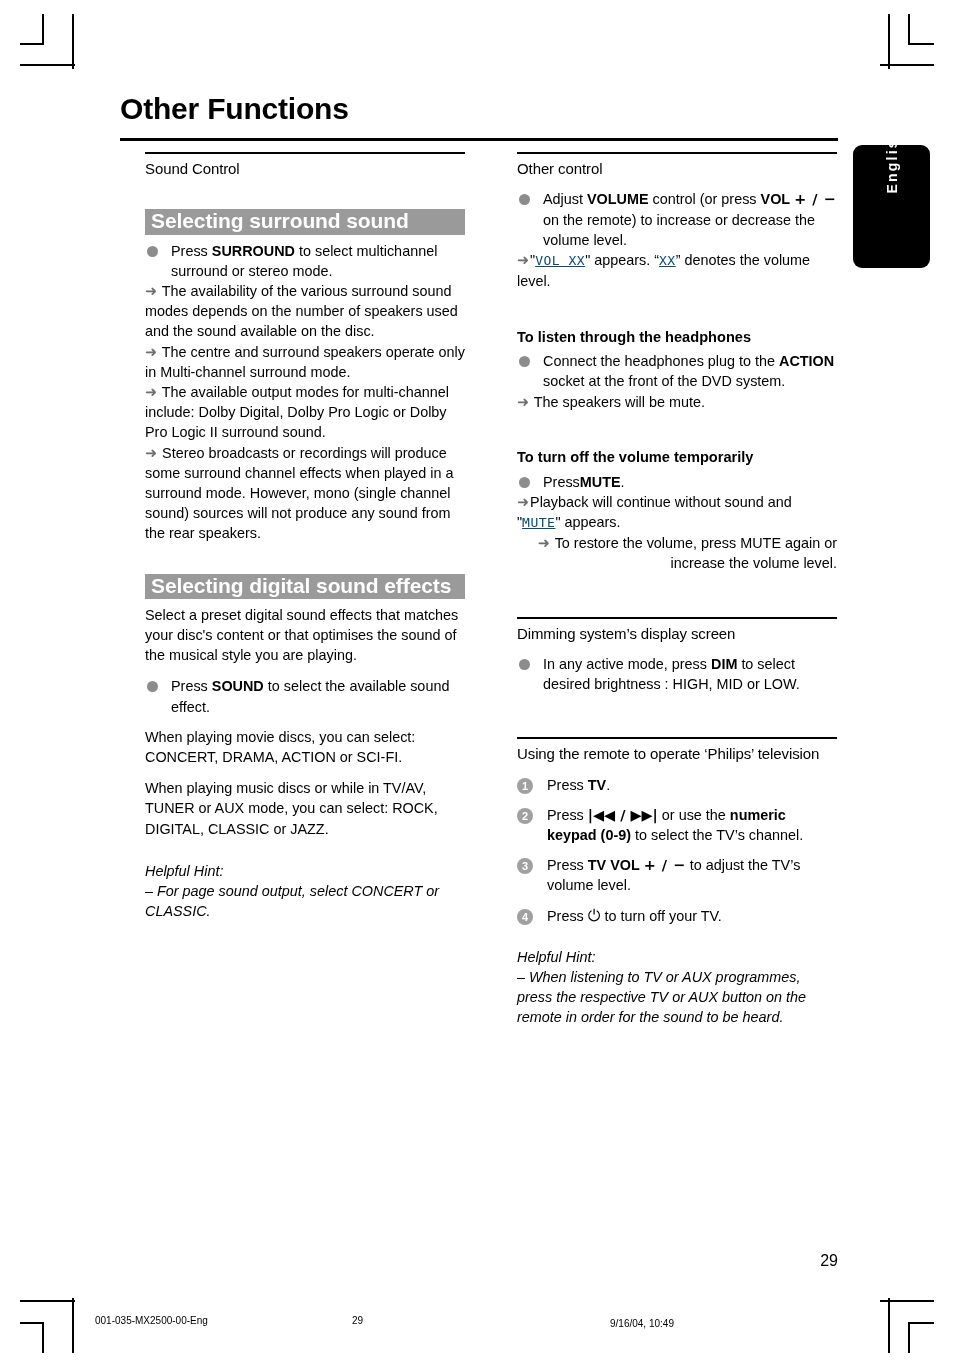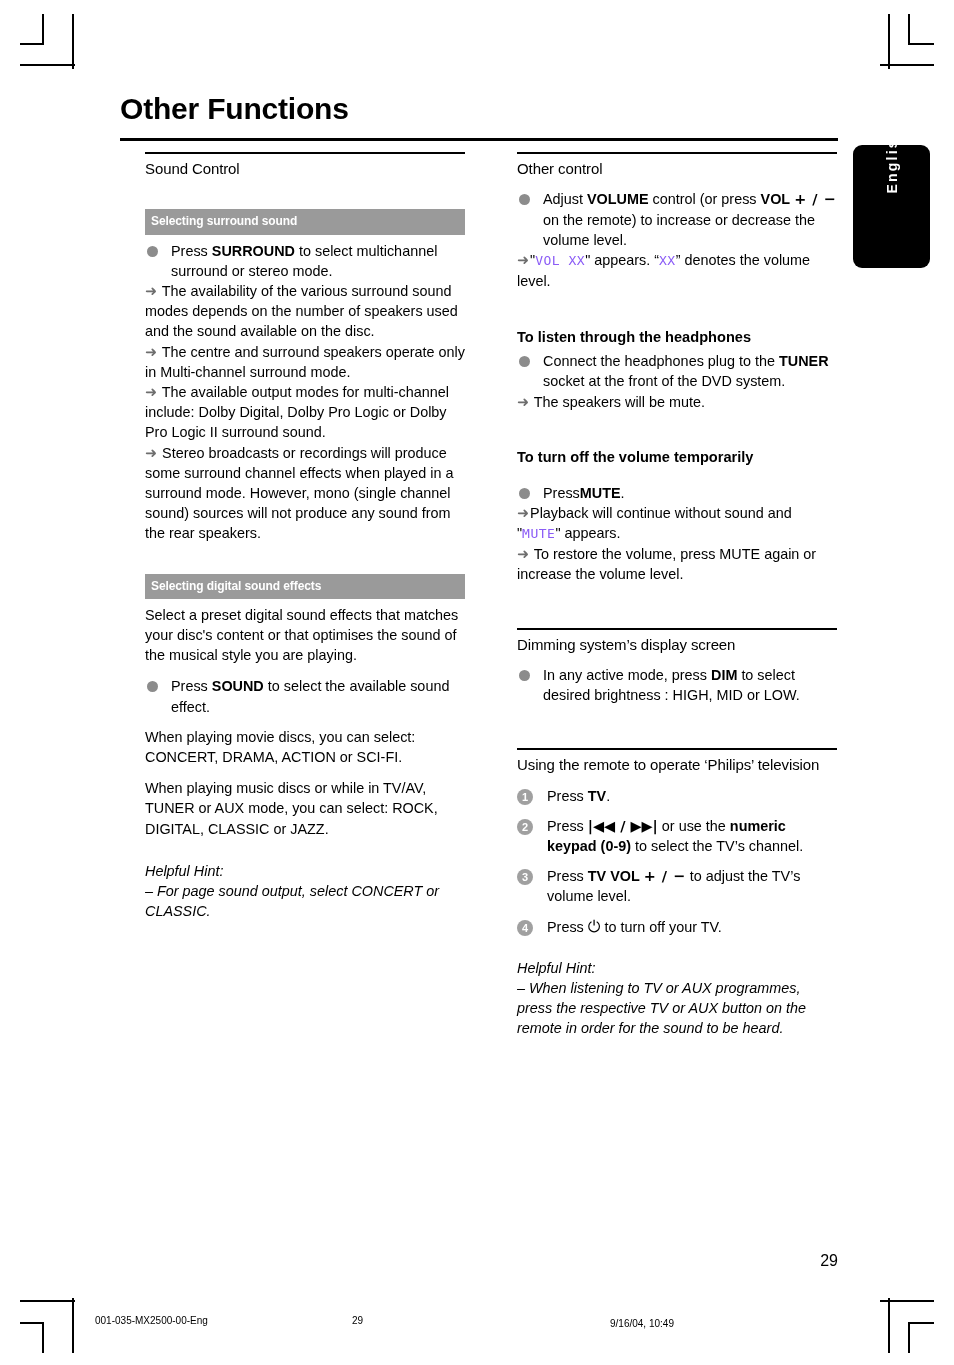--- a/index.html
+++ b/index.html
@@ -91,21 +91,21 @@
   }
   .sec-block { margin-bottom: 4px; }
   .gap-lg { height: 33px; }
   .gap-md { height: 20px; }
   .gap-sm { height: 11px; }
 
   
   .banner {
     background: #9a9a9a;
     color: #ffffff;
-    font-size: 12px;
+    font-size: 21px;
     font-weight: bold;
     padding: 2px 0 3px 6px;
     margin: 0 0 6px 0;
     letter-spacing: -0.1px;
   }
 
   
   p.para {
     margin: 0 0 11px 0;
   }
@@ -156,23 +156,24 @@
   
   .hint {
     font-style: italic;
     margin: 0;
   }
   .hint .hint-head { display: block; }
 
   
   .lcd {
     font-family: "DejaVu Sans Mono", monospace;
-    color: #8b5cf6;
+    color: #0c4a6e;
     font-size: 13px;
     letter-spacing: 0.5px;
+    text-decoration: underline;
   }
 
   
   .sym { font-family: "DejaVu Sans", sans-serif; }
   .plusminus { letter-spacing: 0.5px; }
 
   
   #page-number {
     position: absolute;
     left: 770px;
@@ -311,43 +312,43 @@
   </div>
 
   <div class="gap-sm"></div>
 
   <div class="sec-block">
     <h3 class="sec-title" style="font-size:14.6px;margin-bottom:4px;">To listen through the headphones</h3>
 
     <div class="bullet-item">
       <span class="bullet-dot"></span>
       <span>Connect the headphones plug to the</span>
-      <b>TUNER</b>
+      <b>ACTION</b>
       <span>socket at the front of the DVD system.</span>
 
       <div style="margin-left:-26px;">
         <span class="arrow sym">➜</span>
         <span>The speakers will be mute.</span>
       </div>
     </div>
   </div>
 
   <div class="gap-sm"></div>
 
   <div class="sec-block">
-    <h3 class="sec-title" style="font-size:14.6px;margin-bottom:15px;">To turn off the volume temporarily</h3>
+    <h3 class="sec-title" style="font-size:14.6px;margin-bottom:4px;">To turn off the volume temporarily</h3>
 
     <div class="bullet-item">
       <span class="bullet-dot"></span>
       <span>Press</span><b>MUTE</b><span>.</span>
 
       <div style="margin-left:-26px;">
         <span class="arrow sym">➜</span><span>Playback will continue without sound and "</span><span class="lcd">MUTE</span><span>" appears.</span>
       </div>
-      <div style="margin-left:-26px;">
+      <div style="margin-left:-26px;text-align:right;">
         <span class="arrow sym">➜</span>
         <span>To restore the volume, press MUTE again or increase the volume level.</span>
       </div>
     </div>
   </div>
 
   <div class="gap-lg"></div>
 
   <div class="sec-block">
     <div class="sec-rule"></div>

